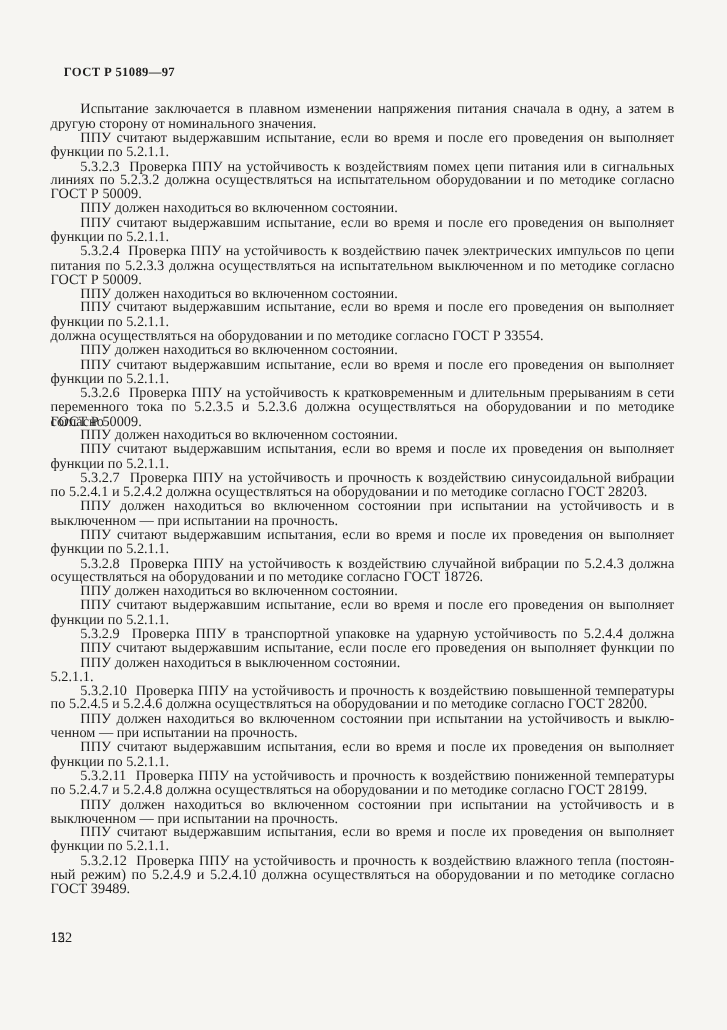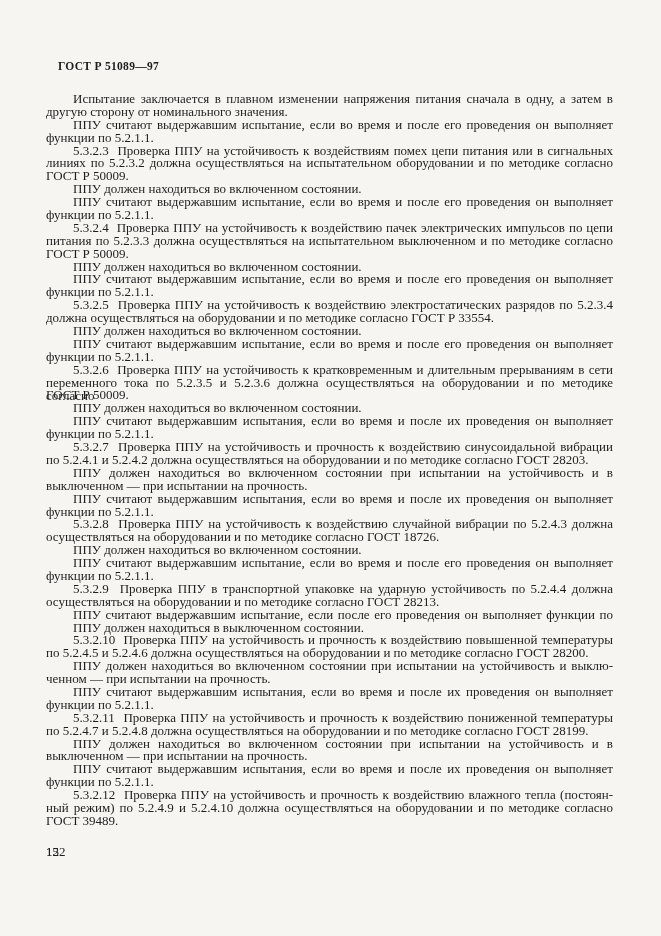--- a/index.html
+++ b/index.html
@@ -69,21 +69,20 @@
       <div class="line">ГОСТ Р 50009.</div>
       <div class="line first">ППУ должен находиться во включенном состоянии.</div>
       <div class="line first fill">ППУ считают выдержавшим испытание, если во время и после его проведения он выполняет</div>
       <div class="line">функции по 5.2.1.1.</div>
       <div class="line first fill">5.3.2.4&nbsp; Проверка ППУ на устойчивость к воздействию пачек электрических импульсов по цепи</div>
       <div class="line fill">питания по 5.2.3.3 должна осуществляться на испытательном выключенном и по методике согласно</div>
       <div class="line">ГОСТ Р 50009.</div>
       <div class="line first">ППУ должен находиться во включенном состоянии.</div>
       <div class="line first fill">ППУ считают выдержавшим испытание, если во время и после его проведения он выполняет</div>
       <div class="line">функции по 5.2.1.1.</div>
-      <div class="line first fill">5.3.2.5&nbsp; Проверка ППУ на устойчивость к воздействию электростатических разрядов по 5.2.3.4</div>
       <div class="line">должна осуществляться на оборудовании и по методике согласно ГОСТ Р 33554.</div>
       <div class="line first">ППУ должен находиться во включенном состоянии.</div>
       <div class="line first fill">ППУ считают выдержавшим испытание, если во время и после его проведения он выполняет</div>
       <div class="line">функции по 5.2.1.1.</div>
       <div class="line first fill">5.3.2.6&nbsp; Проверка ППУ на устойчивость к кратковременным и длительным прерываниям в сети</div>
       <div class="line fill">переменного тока по 5.2.3.5 и 5.2.3.6 должна осуществляться на оборудовании и по методике согласно</div>
       <div class="line">ГОСТ Р 50009.</div>
       <div class="line first">ППУ должен находиться во включенном состоянии.</div>
       <div class="line first fill">ППУ считают выдержавшим испытания, если во время и после их проведения он выполняет</div>
       <div class="line">функции по 5.2.1.1.</div>
@@ -92,23 +91,23 @@
       <div class="line first fill">ППУ должен находиться во включенном состоянии при испытании на устойчивость и в</div>
       <div class="line">выключенном — при испытании на прочность.</div>
       <div class="line first fill">ППУ считают выдержавшим испытания, если во время и после их проведения он выполняет</div>
       <div class="line">функции по 5.2.1.1.</div>
       <div class="line first fill">5.3.2.8&nbsp; Проверка ППУ на устойчивость к воздействию случайной вибрации по 5.2.4.3 должна</div>
       <div class="line">осуществляться на оборудовании и по методике согласно ГОСТ 18726.</div>
       <div class="line first">ППУ должен находиться во включенном состоянии.</div>
       <div class="line first fill">ППУ считают выдержавшим испытание, если во время и после его проведения он выполняет</div>
       <div class="line">функции по 5.2.1.1.</div>
       <div class="line first fill">5.3.2.9&nbsp; Проверка ППУ в транспортной упаковке на ударную устойчивость по 5.2.4.4 должна</div>
-      <div class="line">осуществляться на оборудовании и по методике согласно ГОСТ 28213.</div>
       <div class="line first fill">ППУ считают выдержавшим испытание, если после его проведения он выполняет функции по</div>
       <div class="line first">ППУ должен находиться в выключенном состоянии.</div>
+      <div class="line">5.2.1.1.</div>
       <div class="line first fill">5.3.2.10&nbsp; Проверка ППУ на устойчивость и прочность к воздействию повышенной температуры</div>
       <div class="line">по 5.2.4.5 и 5.2.4.6 должна осуществляться на оборудовании и по методике согласно ГОСТ 28200.</div>
       <div class="line first fill">ППУ должен находиться во включенном состоянии при испытании на устойчивость и выклю-</div>
       <div class="line">ченном — при испытании на прочность.</div>
       <div class="line first fill">ППУ считают выдержавшим испытания, если во время и после их проведения он выполняет</div>
       <div class="line">функции по 5.2.1.1.</div>
       <div class="line first fill">5.3.2.11&nbsp; Проверка ППУ на устойчивость и прочность к воздействию пониженной температуры</div>
       <div class="line">по 5.2.4.7 и 5.2.4.8 должна осуществляться на оборудовании и по методике согласно ГОСТ 28199.</div>
       <div class="line first fill">ППУ должен находиться во включенном состоянии при испытании на устойчивость и в</div>
       <div class="line">выключенном — при испытании на прочность.</div>

